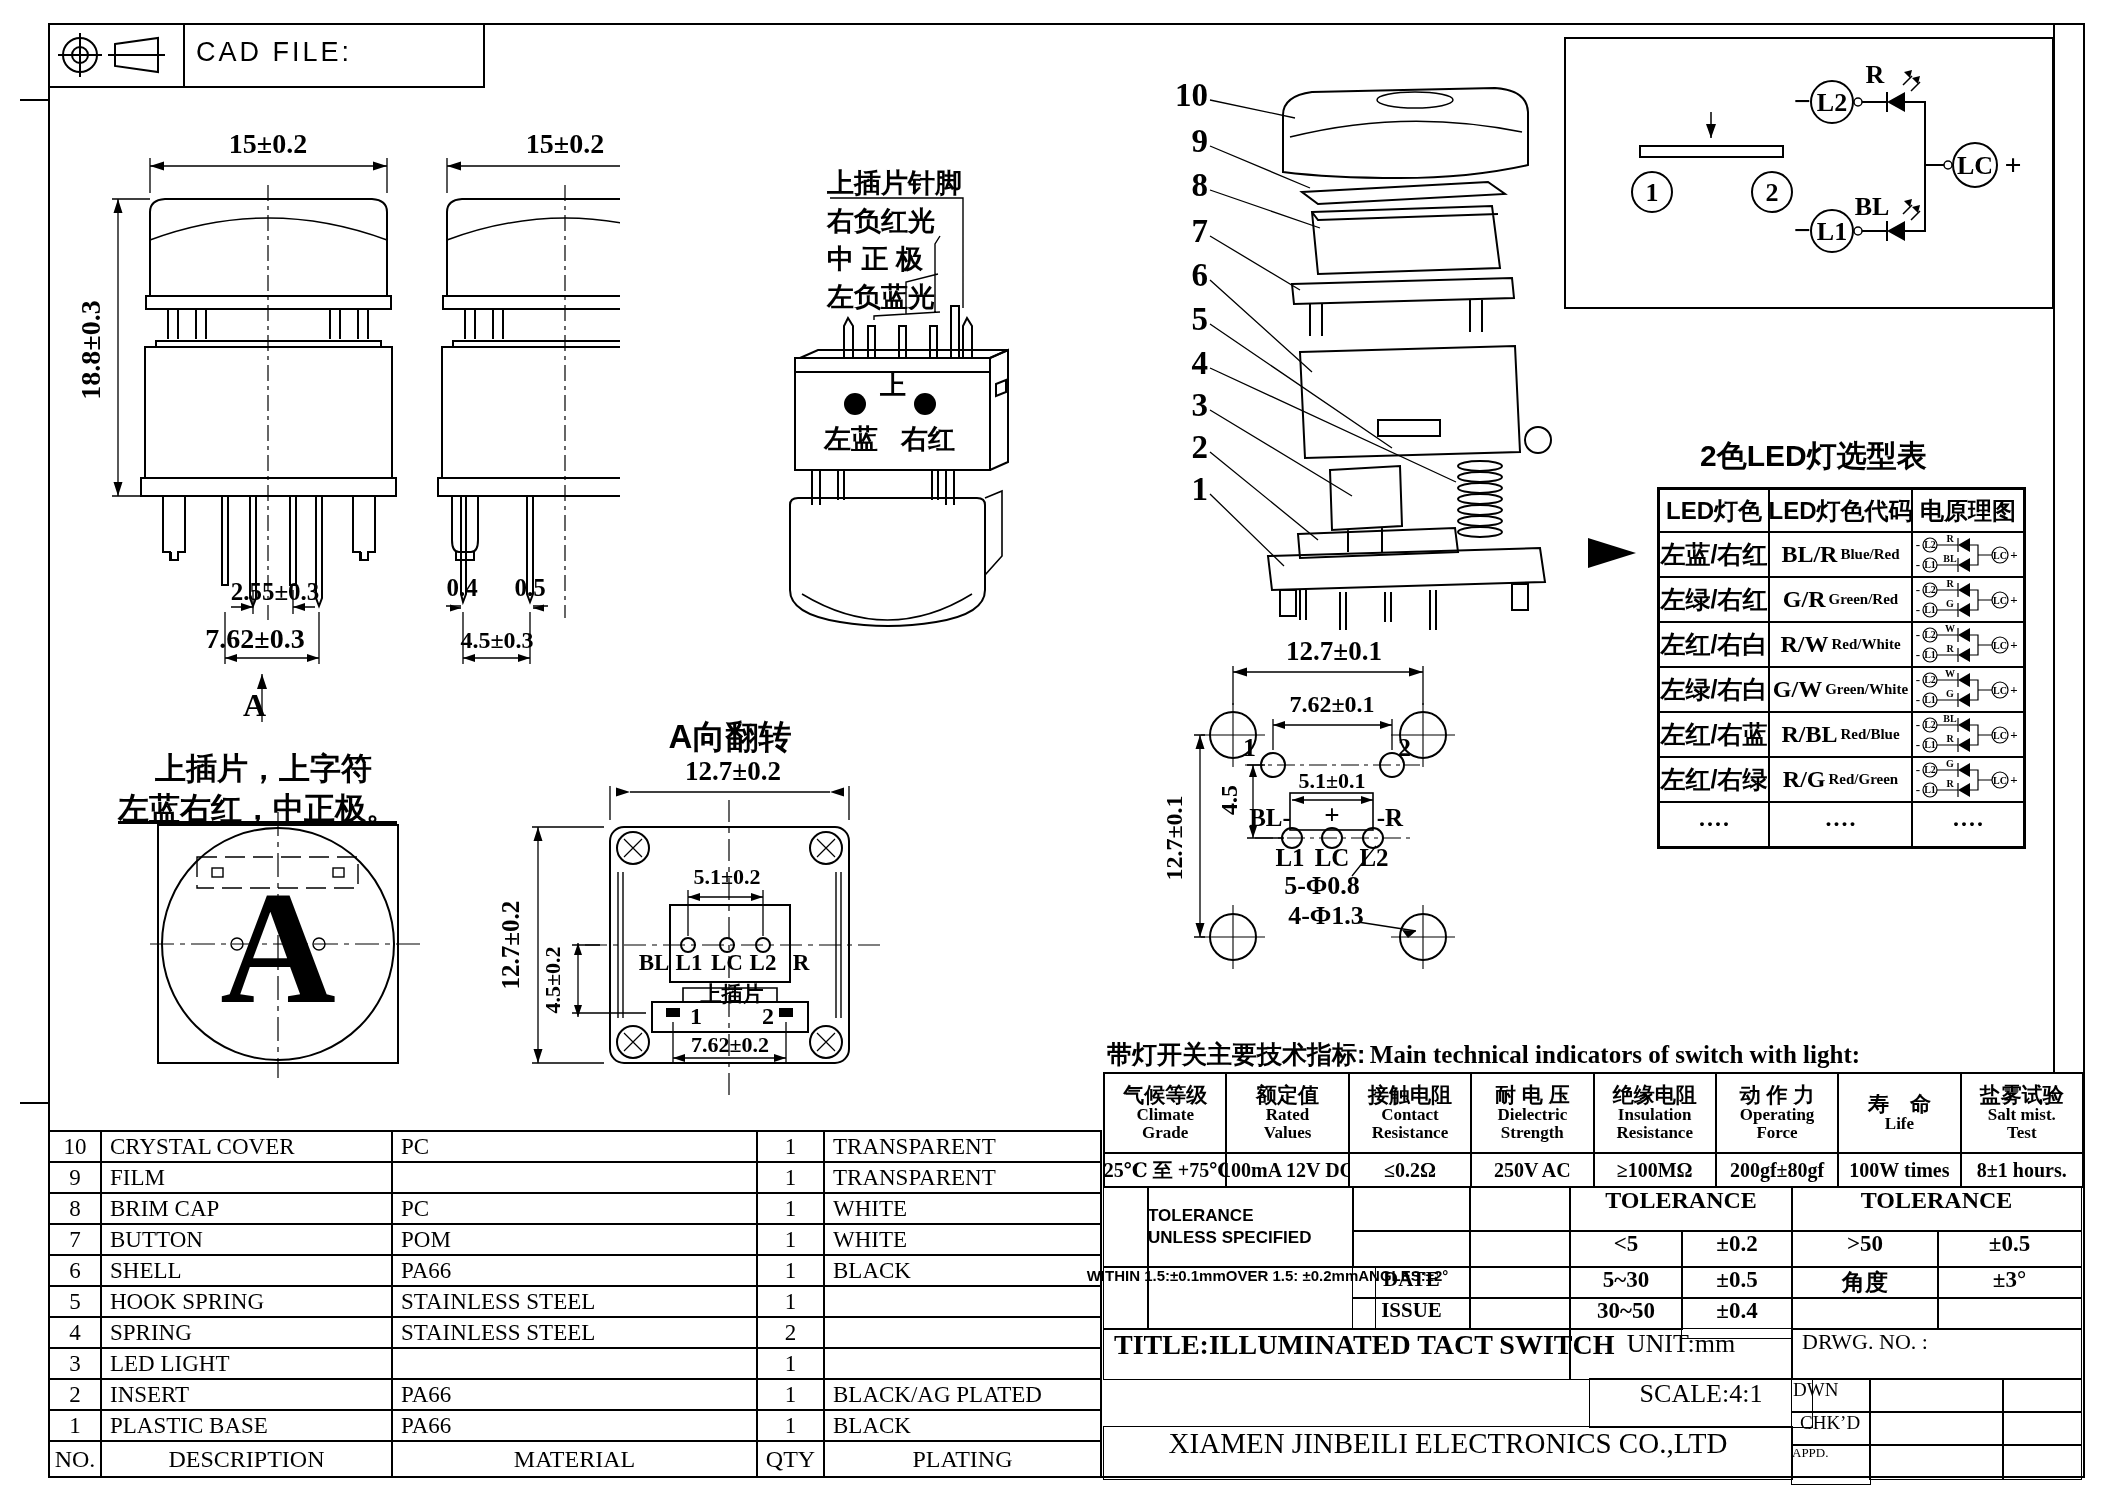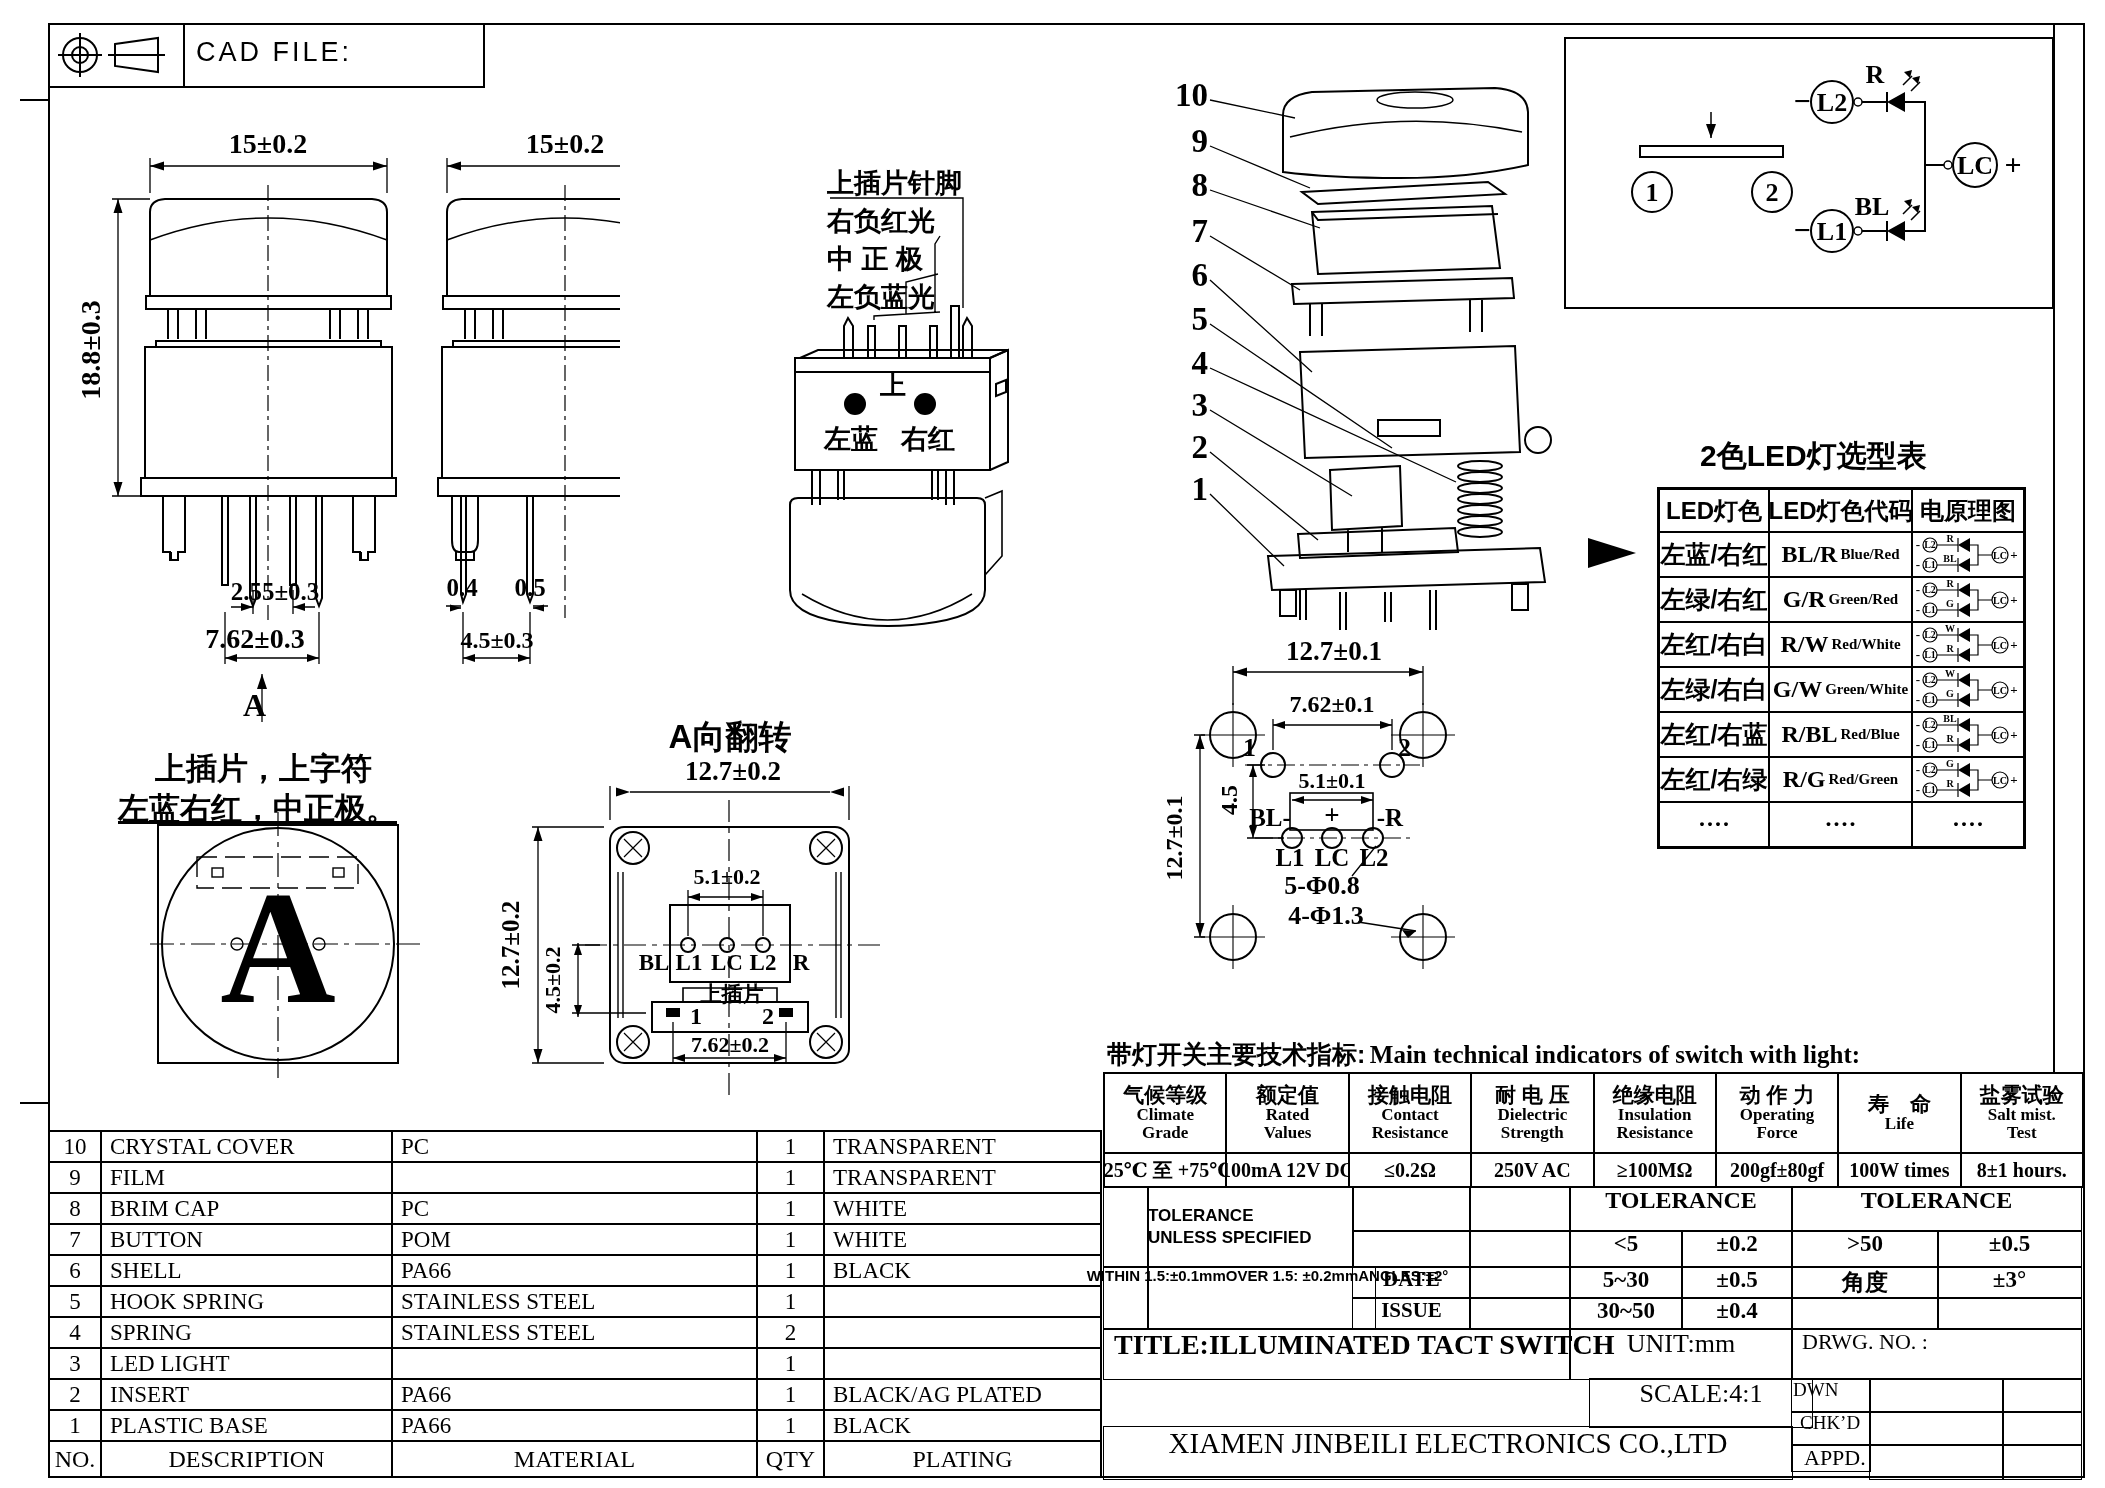--- a/index.html
+++ b/index.html
@@ -681,36 +681,36 @@
   <div class="tc" style="left:366px;top:0;width:102px;height:46px;"></div>
   <div class="tc" style="left:366px;top:44px;width:102px;height:38px;"></div>
   <div class="tc" style="left:366px;top:80px;width:102px;height:33px;"></div>
   <div class="tc" style="left:366px;top:111px;width:102px;height:33px;"></div>
   <div class="tc" style="left:466px;top:0;width:224px;height:46px;font-size:24px;">TOLERANCE</div>
   <div class="tc" style="left:466px;top:44px;width:114px;height:38px;font-size:23px;">&lt;5</div>
   <div class="tc" style="left:578px;top:44px;width:112px;height:38px;font-size:23px;">±0.2</div>
   <div class="tc" style="left:466px;top:80px;width:114px;height:33px;font-size:23px;">5~30</div>
   <div class="tc" style="left:578px;top:80px;width:112px;height:33px;font-size:23px;">±0.5</div>
   <div class="tc" style="left:466px;top:111px;width:114px;height:33px;font-size:23px;">30~50</div>
-  <div class="tc" style="left:578px;top:111px;width:112px;height:33px;font-size:23px;">±0.4</div>
+  <div class="tc" style="left:578px;top:111px;width:112px;height:42px;font-size:23px;">±0.4</div>
   <div class="tc" style="left:688px;top:0;width:291px;height:46px;font-size:24px;">TOLERANCE</div>
   <div class="tc" style="left:688px;top:44px;width:148px;height:38px;font-size:23px;">&gt;50</div>
   <div class="tc" style="left:834px;top:44px;width:145px;height:38px;font-size:23px;">±0.5</div>
   <div class="tc" style="left:688px;top:80px;width:148px;height:33px;font-size:23px;font-family:'Liberation Sans',sans-serif;">角度</div>
   <div class="tc" style="left:834px;top:80px;width:145px;height:33px;font-size:23px;">±3°</div>
   <div class="tc" style="left:688px;top:111px;width:148px;height:33px;"></div>
   <div class="tc" style="left:834px;top:111px;width:145px;height:33px;"></div>
 
   <div class="tc" style="left:0;top:142px;width:468px;height:52px;font-size:28px;justify-content:flex-start;padding-left:10px;">TITLE:ILLUMINATED TACT SWITCH</div>
   <div class="tc" style="left:466px;top:142px;width:224px;height:52px;font-size:26px;font-weight:normal;">UNIT:mm</div>
   <div class="tc" style="left:688px;top:142px;width:291px;height:52px;font-size:22px;font-weight:normal;justify-content:flex-start;padding-left:10px;">DRWG.  NO. :</div>
   <div class="tc" style="left:466px;top:192px;width:224px;height:50px;font-size:26px;font-weight:normal;margin-left:20px;">SCALE:4:1</div>
   <div class="tc" style="left:0;top:240px;width:690px;height:54px;font-size:29px;font-weight:normal;">XIAMEN JINBEILI ELECTRONICS CO.,LTD</div>
   <div class="tc" style="left:688px;top:192px;width:80px;height:35px;font-size:19px;font-weight:normal;justify-content:flex-start;padding-left:1px;">DWN</div>
   <div class="tc" style="left:766px;top:192px;width:135px;height:35px;"></div>
   <div class="tc" style="left:899px;top:192px;width:80px;height:35px;"></div>
   <div class="tc" style="left:688px;top:225px;width:80px;height:35px;font-size:19px;font-weight:normal;justify-content:flex-start;padding-left:8px;">CHK’D</div>
   <div class="tc" style="left:766px;top:225px;width:135px;height:35px;"></div>
   <div class="tc" style="left:899px;top:225px;width:80px;height:35px;"></div>
-  <div class="tc" style="left:688px;top:258px;width:80px;height:28px;font-size:22px;font-weight:normal;justify-content:flex-start;padding-left:12px;">APPD.</div>
+  <div class="tc" style="left:688px;top:258px;width:80px;height:41px;font-size:13px;font-weight:normal;justify-content:flex-start;padding-left:0;">APPD.</div>
   <div class="tc" style="left:766px;top:258px;width:135px;height:36px;"></div>
   <div class="tc" style="left:899px;top:258px;width:80px;height:36px;"></div>
 </div>
 
 </body></html>

